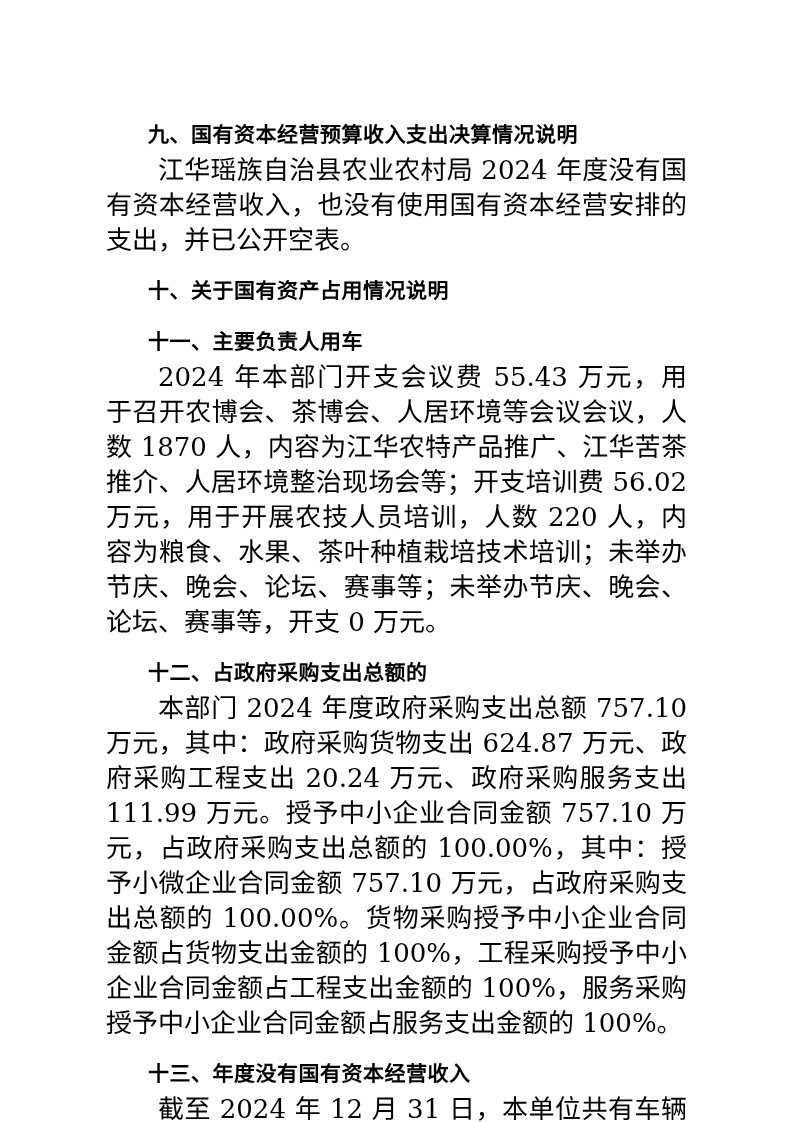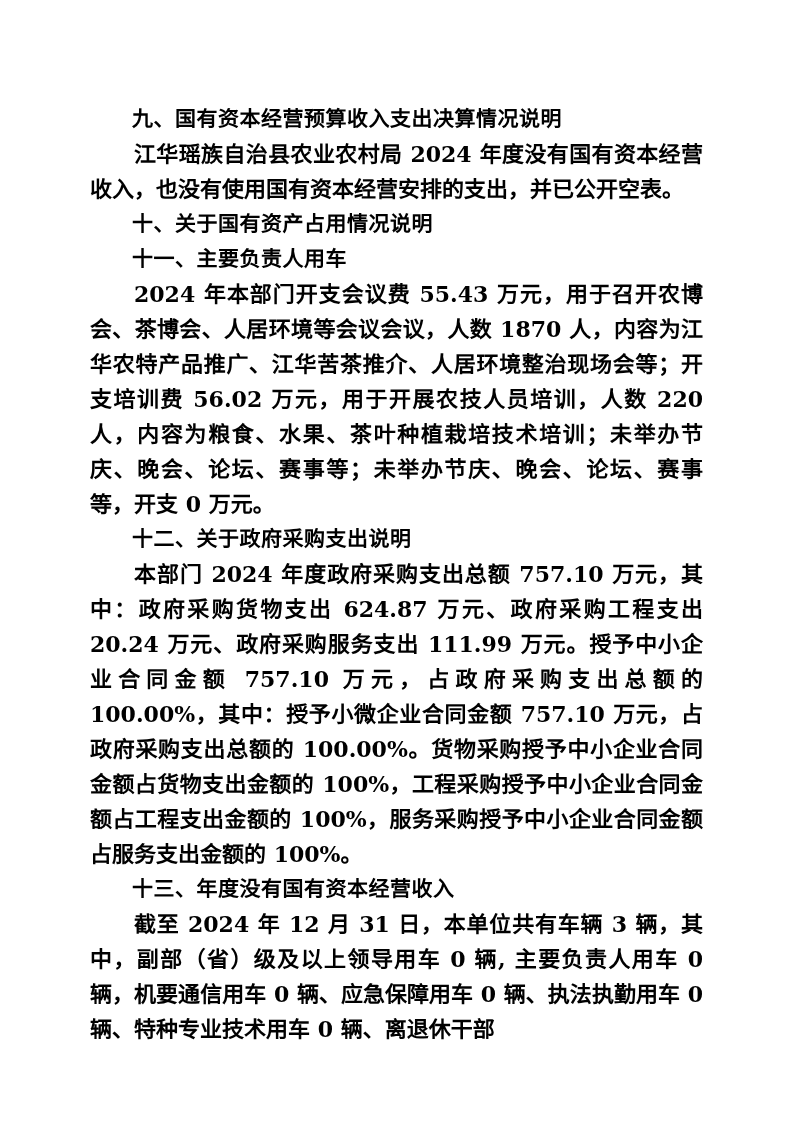--- a/index.html
+++ b/index.html
@@ -11,36 +11,36 @@
     position: relative;
     width: 793px;
     height: 1122px;
     margin: 0 auto;
     background: #ffffff;
     box-sizing: border-box;
     padding: 102px 90px 0 90px;
     overflow: hidden;
     color: #000000;
   }
-  .doc-section { margin: 0; padding: 0; }
+  .doc-section { margin: 16px; padding: 0; }
   .doc-heading {
     margin: 0;
     font-family: "DejaVu Sans", "Liberation Sans", sans-serif;
     font-weight: bold;
     font-size: 21px;
     line-height: 35px;
     text-indent: 2em;
     text-align: justify;
     letter-spacing: 0.5px;
   }
   .doc-paragraph {
     margin: 0;
     font-family: "DejaVu Serif", "Liberation Serif", serif;
-    font-weight: bold;
-    font-size: 22px;
+    font-weight: normal;
+    font-size: 26px;
     line-height: 35px;
     text-indent: 2em;
     text-align: justify;
     text-justify: inter-character;
   }
 </style>
 </head>
 <body>
 
 <div class="page">
@@ -53,21 +53,21 @@
   <section class="doc-section">
     <h2 class="doc-heading">十、关于国有资产占用情况说明</h2>
   </section>
 
   <section class="doc-section">
     <h2 class="doc-heading">十一、主要负责人用车</h2>
     <p class="doc-paragraph">2024 年本部门开支会议费 55.43 万元，用于召开农博会、茶博会、人居环境等会议会议，人数 1870 人，内容为江华农特产品推广、江华苦茶推介、人居环境整治现场会等；开支培训费 56.02 万元，用于开展农技人员培训，人数 220 人，内容为粮食、水果、茶叶种植栽培技术培训；未举办节庆、晚会、论坛、赛事等；未举办节庆、晚会、论坛、赛事等，开支 0 万元。</p>
   </section>
 
   <section class="doc-section">
-    <h2 class="doc-heading">十二、关于政府采购支出说明</h2>
+    <h2 class="doc-heading">十二、占政府采购支出总额的</h2>
     <p class="doc-paragraph">本部门 2024 年度政府采购支出总额 757.10 万元，其中：政府采购货物支出 624.87 万元、政府采购工程支出 20.24 万元、政府采购服务支出 111.99 万元。授予中小企业合同金额 757.10 万元，占政府采购支出总额的 100.00%，其中：授予小微企业合同金额 757.10 万元，占政府采购支出总额的 100.00%。货物采购授予中小企业合同金额占货物支出金额的 100%，工程采购授予中小企业合同金额占工程支出金额的 100%，服务采购授予中小企业合同金额占服务支出金额的 100%。</p>
   </section>
 
   <section class="doc-section">
     <h2 class="doc-heading">十三、年度没有国有资本经营收入</h2>
     <p class="doc-paragraph">截至 2024 年 12 月 31 日，本单位共有车辆 3 辆，其中，副部（省）级及以上领导用车 0 辆, 主要负责人用车 0 辆，机要通信用车 0 辆、应急保障用车 0 辆、执法执勤用车 0 辆、特种专业技术用车 0 辆、离退休干部</p>
   </section>
 
 </div>
 

